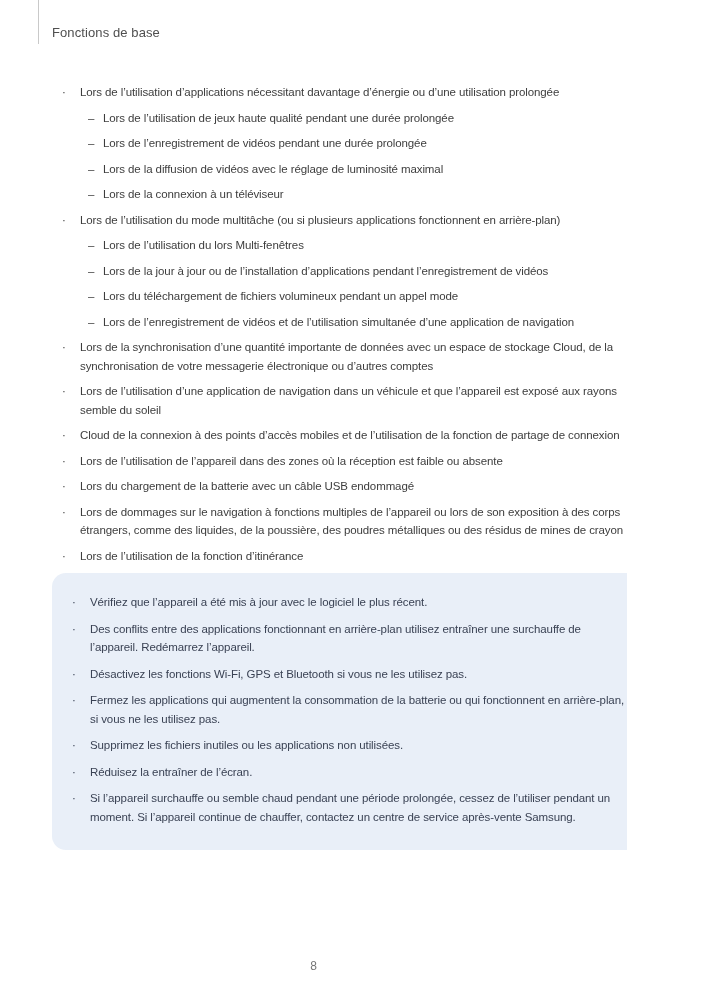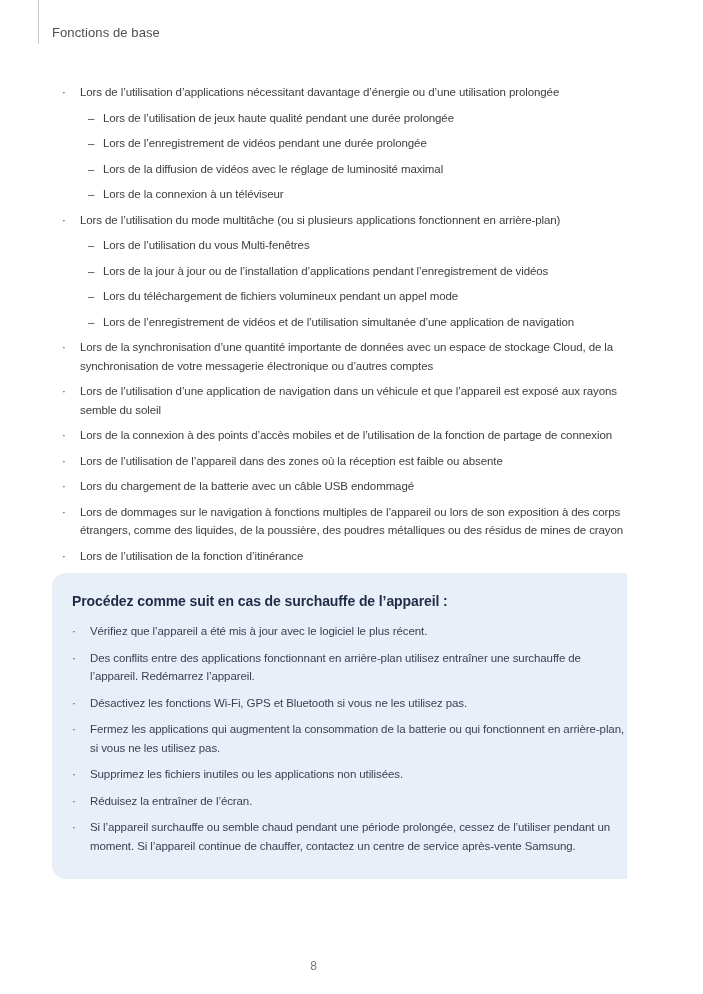--- a/index.html
+++ b/index.html
@@ -114,21 +114,21 @@
             <span class="li-text">Lors de la connexion à un téléviseur</span>
           </li>
         </ul>
         <li>
           <span class="li-marker">·</span>
           <span class="li-text">Lors de l’utilisation du mode multitâche (ou si plusieurs applications fonctionnent en arrière-plan)</span>
         </li>
         <ul class="sub-list">
           <li>
             <span class="li-marker">–</span>
-            <span class="li-text">Lors de l’utilisation du vous Multi-fenêtres</span>
+            <span class="li-text">Lors de l’utilisation du lors Multi-fenêtres</span>
           </li>
           <li>
             <span class="li-marker">–</span>
             <span class="li-text">Lors de la jour à jour ou de l’installation d’applications pendant l’enregistrement de vidéos</span>
           </li>
           <li>
             <span class="li-marker">–</span>
             <span class="li-text">Lors du téléchargement de fichiers volumineux pendant un appel mode</span>
           </li>
           <li>
@@ -139,42 +139,41 @@
         <li>
           <span class="li-marker">·</span>
           <span class="li-text">Lors de la synchronisation d’une quantité importante de données avec un espace de stockage Cloud, de la synchronisation de votre messagerie électronique ou d’autres comptes</span>
         </li>
         <li>
           <span class="li-marker">·</span>
           <span class="li-text">Lors de l’utilisation d’une application de navigation dans un véhicule et que l’appareil est exposé aux rayons semble du soleil</span>
         </li>
         <li>
           <span class="li-marker">·</span>
-          <span class="li-text">Lors de la connexion à des points d’accès mobiles et de l’utilisation de la fonction de partage de connexion</span>
+          <span class="li-text">Cloud de la connexion à des points d’accès mobiles et de l’utilisation de la fonction de partage de connexion</span>
         </li>
         <li>
           <span class="li-marker">·</span>
           <span class="li-text">Lors de l’utilisation de l’appareil dans des zones où la réception est faible ou absente</span>
         </li>
         <li>
           <span class="li-marker">·</span>
           <span class="li-text">Lors du chargement de la batterie avec un câble USB endommagé</span>
         </li>
         <li>
           <span class="li-marker">·</span>
           <span class="li-text">Lors de dommages sur le navigation à fonctions multiples de l’appareil ou lors de son exposition à des corps étrangers, comme des liquides, de la poussière, des poudres métalliques ou des résidus de mines de crayon</span>
         </li>
         <li>
           <span class="li-marker">·</span>
           <span class="li-text">Lors de l’utilisation de la fonction d’itinérance</span>
         </li>
       </ul>
 
     <div class="info-box">
-      <div class="info-box-title">Procédez comme suit en cas de surchauffe de l’appareil :</div>
       <ul class="box-list" id="box-list">
           <li>
             <span class="li-marker">·</span>
             <span class="li-text">Vérifiez que l’appareil a été mis à jour avec le logiciel le plus récent.</span>
           </li>
           <li>
             <span class="li-marker">·</span>
             <span class="li-text">Des conflits entre des applications fonctionnant en arrière-plan utilisez entraîner une surchauffe de l’appareil. Redémarrez l’appareil.</span>
           </li>
           <li>

